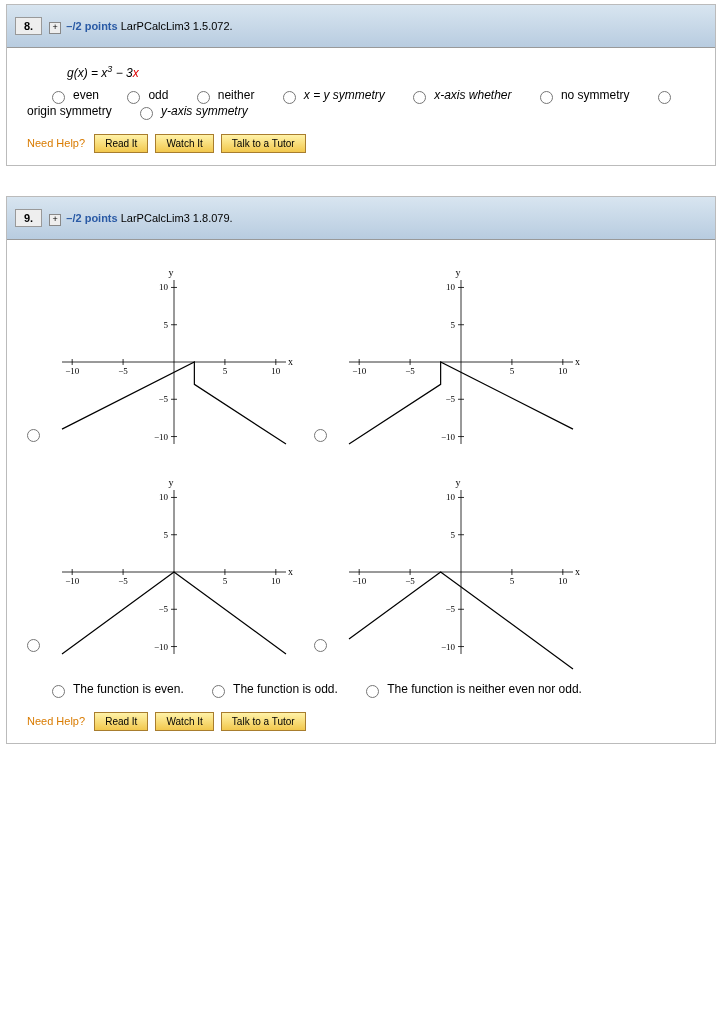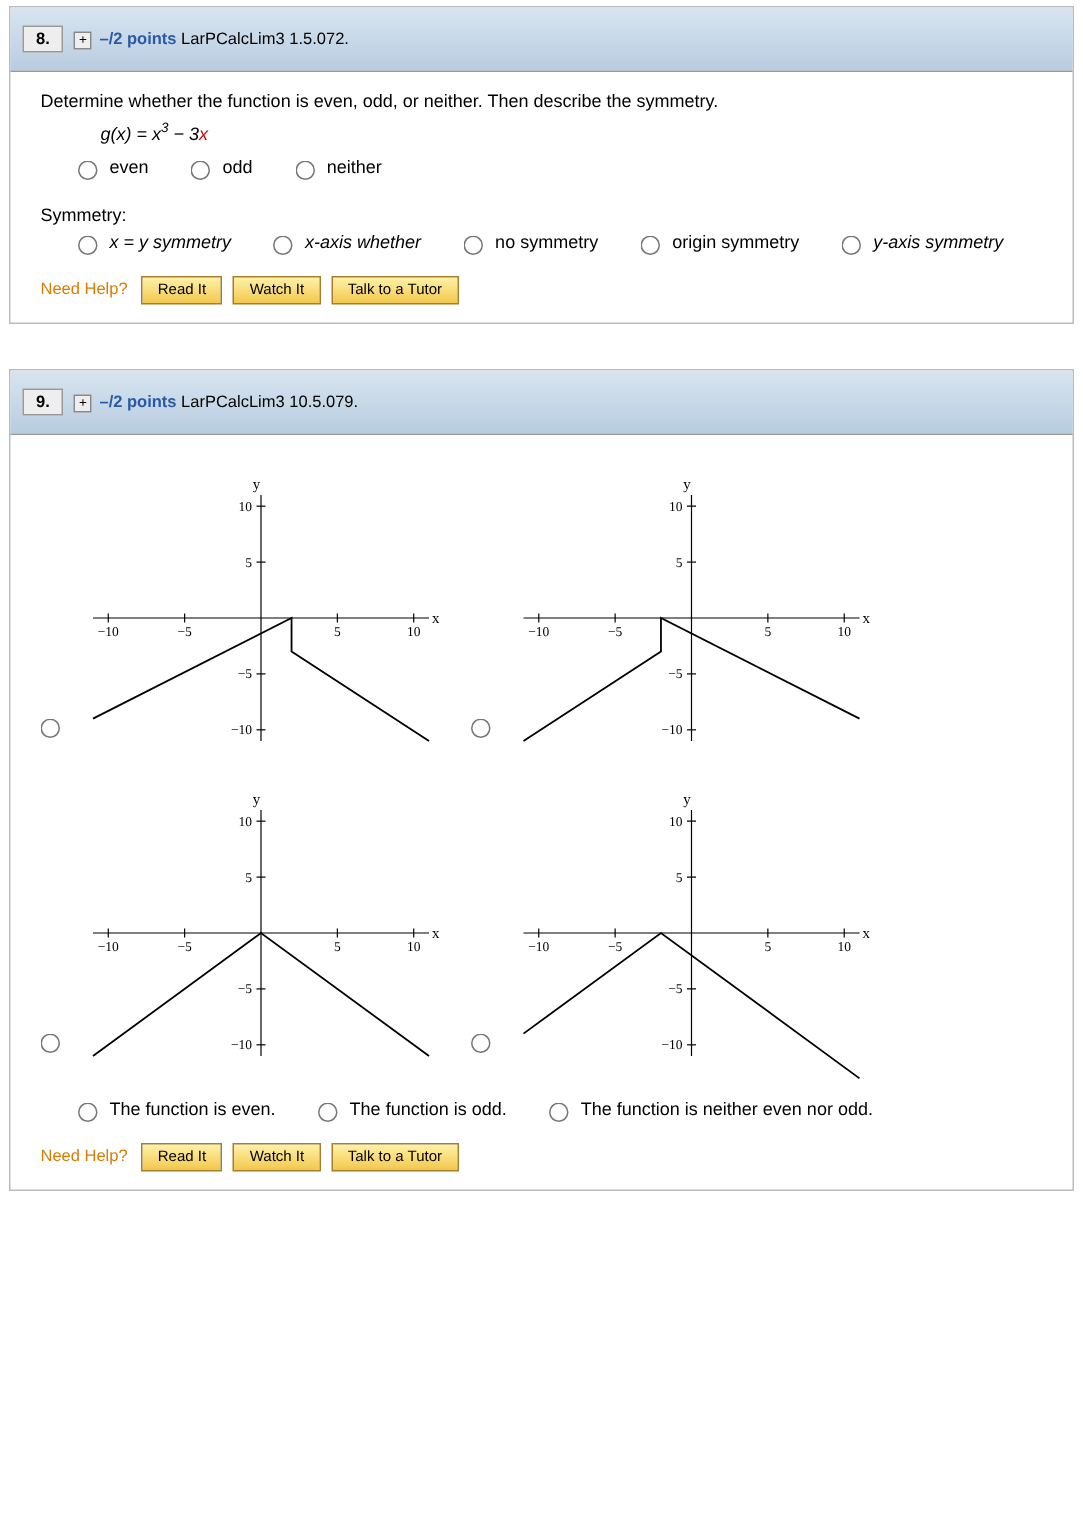--- a/index.html
+++ b/index.html
@@ -33,48 +33,46 @@
 <body>
 
 <div class="question">
   <div class="qheader">
     <span class="qnum">8.</span>
     <span class="expand-icon">+</span>
     <span style="color:#2a5aa5;font-weight:bold">–/2 points</span>
     <span>LarPCalcLim3 1.5.072.</span>
   </div>
   <div class="qcontent">
-    <div class="prompt">Determine whether the function is even, odd, or neither. Then describe the symmetry.</div>
     <div class="formula">
       <span>g(x) = x</span><sup>3</sup><span> − 3</span><span class="structural-red">x</span>
     </div>
     <label class="radio-opt"><input type="radio" name="q8a" style=""><span>even</span></label>
     <label class="radio-opt"><input type="radio" name="q8a" style=""><span>odd</span></label>
     <label class="radio-opt"><input type="radio" name="q8a" style=""><span>neither</span></label>
-    <div class="sectlabel">Symmetry:</div>
     <label class="radio-opt italic-x"><input type="radio" name="q8b" style=""><span>x = y symmetry</span></label>
     <label class="radio-opt italic-x"><input type="radio" name="q8b" style=""><span>x-axis whether</span></label>
     <label class="radio-opt"><input type="radio" name="q8b" style=""><span>no symmetry</span></label>
     <label class="radio-opt"><input type="radio" name="q8b" style=""><span>origin symmetry</span></label>
     <label class="radio-opt italic-x"><input type="radio" name="q8b" style=""><span>y-axis symmetry</span></label>
     <div class="help">
       <span class="help-label">Need Help?</span>
       <span class="help-btn">Read It</span>
       <span class="help-btn">Watch It</span>
       <span class="help-btn">Talk to a Tutor</span>
     </div>
   </div>
 </div>
 
 <div class="question">
   <div class="qheader">
     <span class="qnum">9.</span>
     <span class="expand-icon">+</span>
     <span style="color:#2a5aa5;font-weight:bold">–/2 points</span>
-    <span>LarPCalcLim3 10.5.079.</span>
+    <span>LarPCalcLim3 1.8.079.</span>
   </div>
   <div class="qcontent">
     <div class="graphs" id="graphs">
         <div class="graph-item">
           <input type="radio" name="q9a" class="graph-radio" style="">
           <svg width="260" height="200">
             <line class="axis" x1="18" y1="100" x2="242" y2="100"></line>
             <line class="axis" x1="130" y1="182" x2="130" y2="18"></line>
             <line class="tick" x1="28.18181818181818" y1="97" x2="28.18181818181818" y2="103"></line>
             <text class="ticklabel" x="28.18181818181818" y="112" text-anchor="middle">−10</text>

